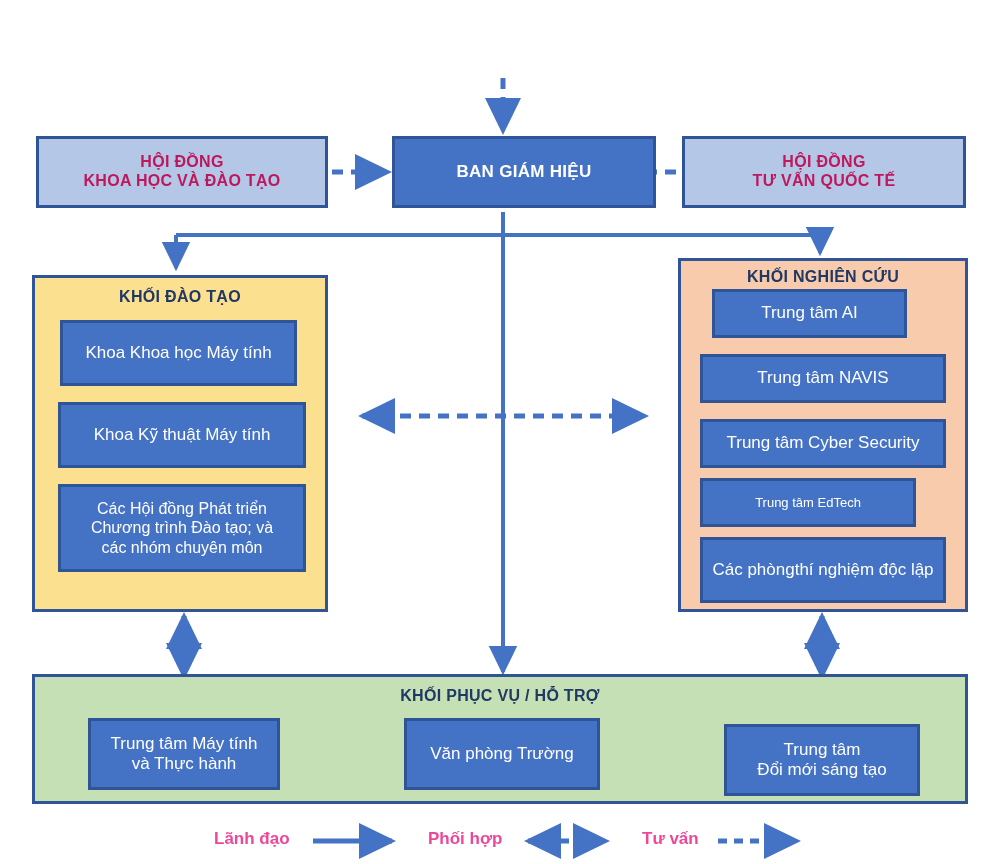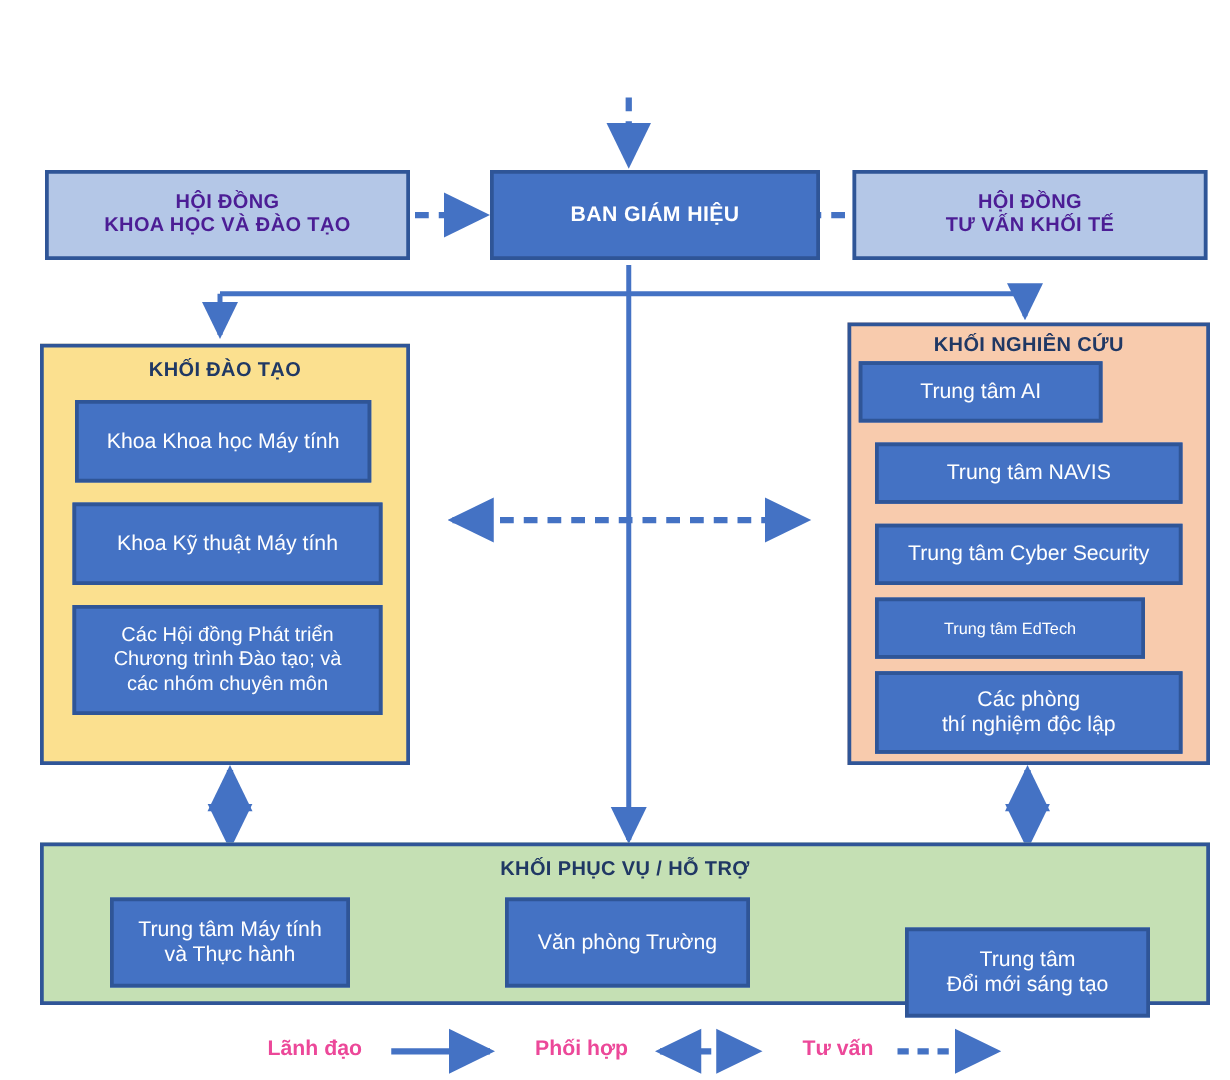--- a/index.html
+++ b/index.html
@@ -31,21 +31,21 @@
     background: #4472C4;
     border: 3px solid #2F5597;
     color: #ffffff;
     font-weight: bold;
     letter-spacing: 0.3px;
   }
   
   .box-light {
     background: #B4C7E7;
     border: 3px solid #2F5597;
-    color: #4c1d95;
+    color: #be185d;
     font-weight: bold;
     letter-spacing: 0.3px;
   }
   
   .group {
     position: absolute;
     box-sizing: border-box;
     border: 3px solid #2F5597;
   }
   .group-title {
@@ -139,69 +139,69 @@
     <span>HỘI ĐỒNG</span>
     <span>KHOA HỌC VÀ ĐÀO TẠO</span>
   </div>
 
   <div class="node box-dark" style="left:392px; top:136px; width:264px; height:72px; font-size:17px;">
     <span>BAN GIÁM HIỆU</span>
   </div>
 
   <div class="node box-light" style="left:682px; top:136px; width:284px; height:72px; font-size:16px; flex-direction:column;">
     <span>HỘI ĐỒNG</span>
-    <span>TƯ VẤN KHỐI TẾ</span>
+    <span>TƯ VẤN QUỐC TẾ</span>
   </div>
 
   <div class="group grp-train" style="left:32px; top:275px; width:296px; height:337px;">
     <div class="group-title" style="top:10px; font-size:16px;">KHỐI ĐÀO TẠO</div>
   </div>
   <div class="child" style="left:60px; top:320px; width:237px; height:66px; font-size:17px;">
     <span>Khoa Khoa học Máy tính</span>
   </div>
   <div class="child" style="left:58px; top:484px; width:248px; height:88px; font-size:16px; flex-direction:column;">
     <span>Các Hội đồng Phát triển</span>
     <span>Chương trình Đào tạo; và</span>
     <span>các nhóm chuyên môn</span>
   </div>
   <div class="child" style="left:58px; top:402px; width:248px; height:66px; font-size:17px;">
     <span>Khoa Kỹ thuật Máy tính</span>
   </div>
 
   <div class="group grp-research" style="left:678px; top:258px; width:290px; height:354px;">
     <div class="group-title" style="top:7px; font-size:16px;">KHỐI NGHIÊN CỨU</div>
   </div>
-  <div class="child" style="left:687px; top:289px; width:195px; height:49px; font-size:17px;">
+  <div class="child" style="left:712px; top:289px; width:195px; height:49px; font-size:17px;">
     <span>Trung tâm AI</span>
   </div>
   <div class="child" style="left:700px; top:354px; width:246px; height:49px; font-size:17px;">
     <span>Trung tâm NAVIS</span>
   </div>
   <div class="child" style="left:700px; top:419px; width:246px; height:49px; font-size:17px;">
     <span>Trung tâm Cyber Security</span>
   </div>
   <div class="child" style="left:700px; top:478px; width:216px; height:49px; font-size:13px;text-align:right;">
     <span>Trung tâm EdTech</span>
   </div>
-  <div class="child" style="left:700px; top:537px; width:246px; height:66px; font-size:17px; flex-direction:column;">
+  <div class="child" style="left:700px; top:537px; width:246px; height:66px; font-size:17px; flex-direction:row;">
     <span>Các phòng</span>
     <span>thí nghiệm độc lập</span>
   </div>
 
   <div class="group grp-support" style="left:32px; top:674px; width:936px; height:130px;">
     <div class="group-title" style="top:10px; font-size:16px;">KHỐI PHỤC VỤ / HỖ TRỢ</div>
   </div>
   <div class="child" style="left:88px; top:718px; width:192px; height:72px; font-size:17px; flex-direction:column;">
     <span>Trung tâm Máy tính</span>
     <span>và Thực hành</span>
   </div>
   <div class="child" style="left:404px; top:718px; width:196px; height:72px; font-size:17px;">
     <span>Văn phòng Trường</span>
   </div>
-  <div class="child" style="left:724px; top:742px; width:196px; height:72px; font-size:17px; flex-direction:column;">
+  <div class="child" style="left:724px; top:724px; width:196px; height:72px; font-size:17px; flex-direction:column;">
     <span>Trung tâm</span>
     <span>Đổi mới sáng tạo</span>
   </div>
 
   <div class="legend-item" style="left:214px; top:829px; font-size:17px;">Lãnh đạo</div>
   <div class="legend-item" style="left:428px; top:829px; font-size:17px;">Phối hợp</div>
   <div class="legend-item" style="left:642px; top:829px; font-size:17px;">Tư vấn</div>
 
 </div>
 

